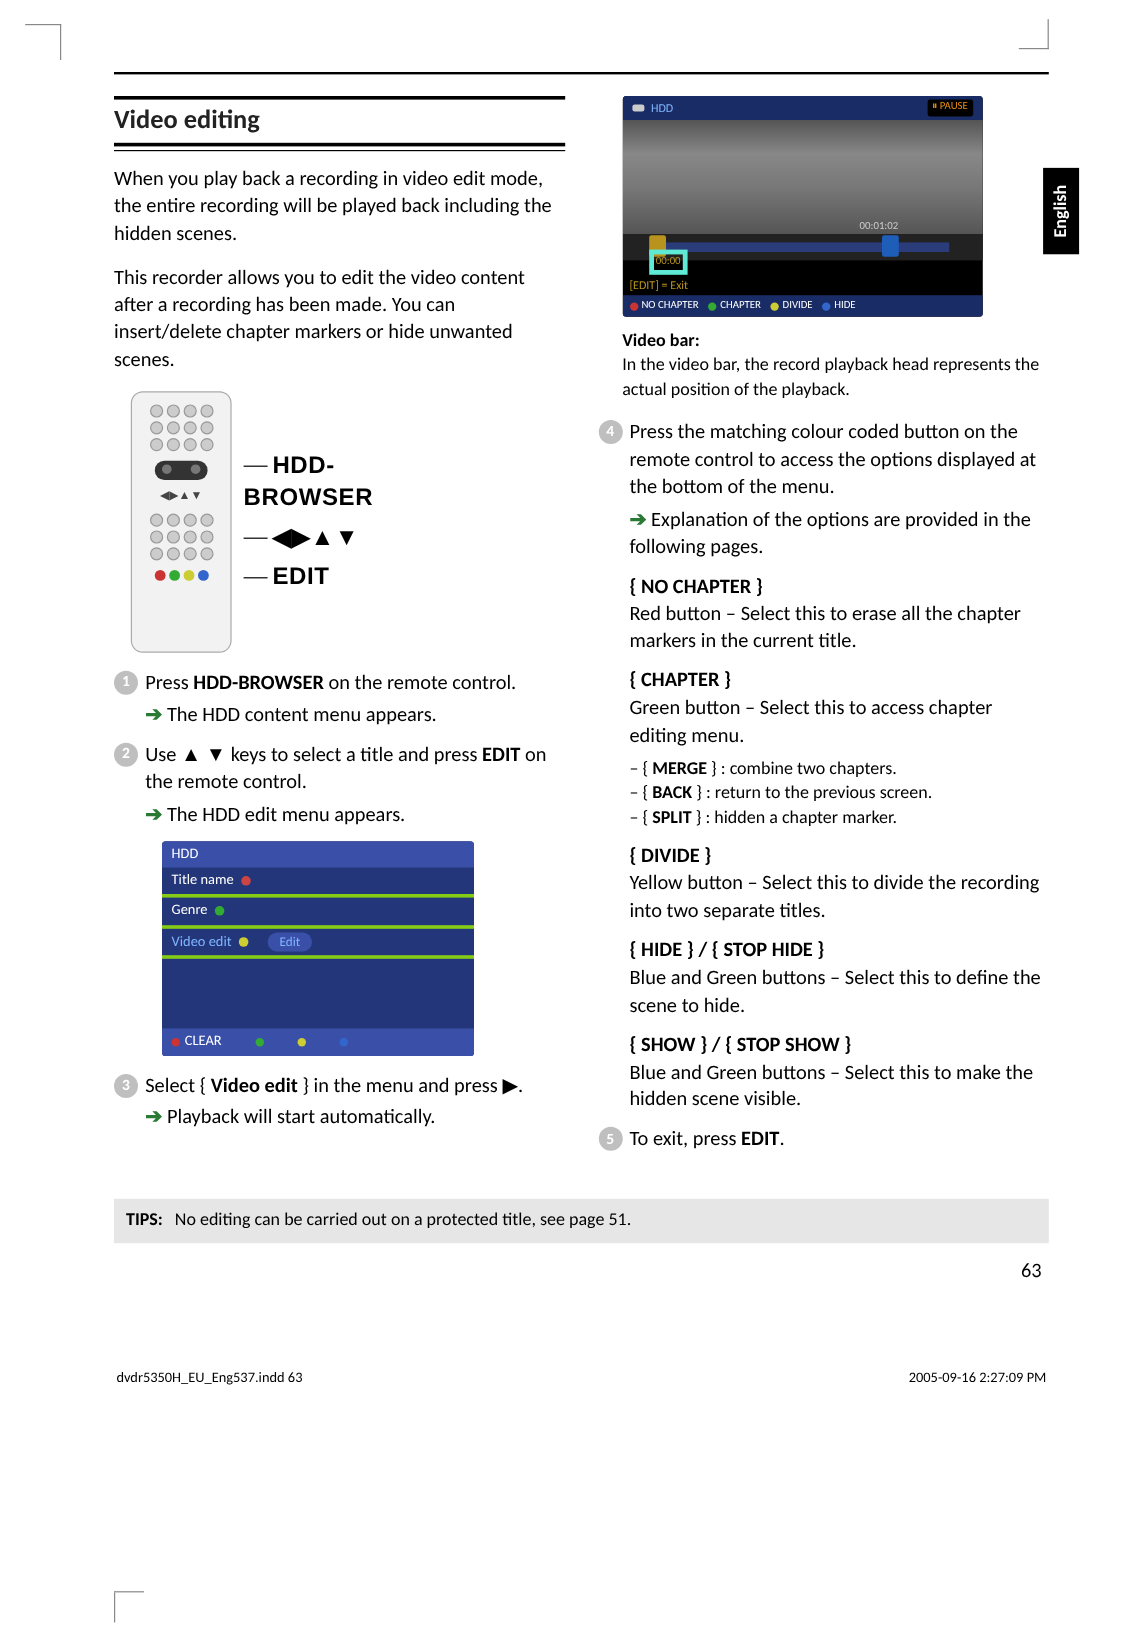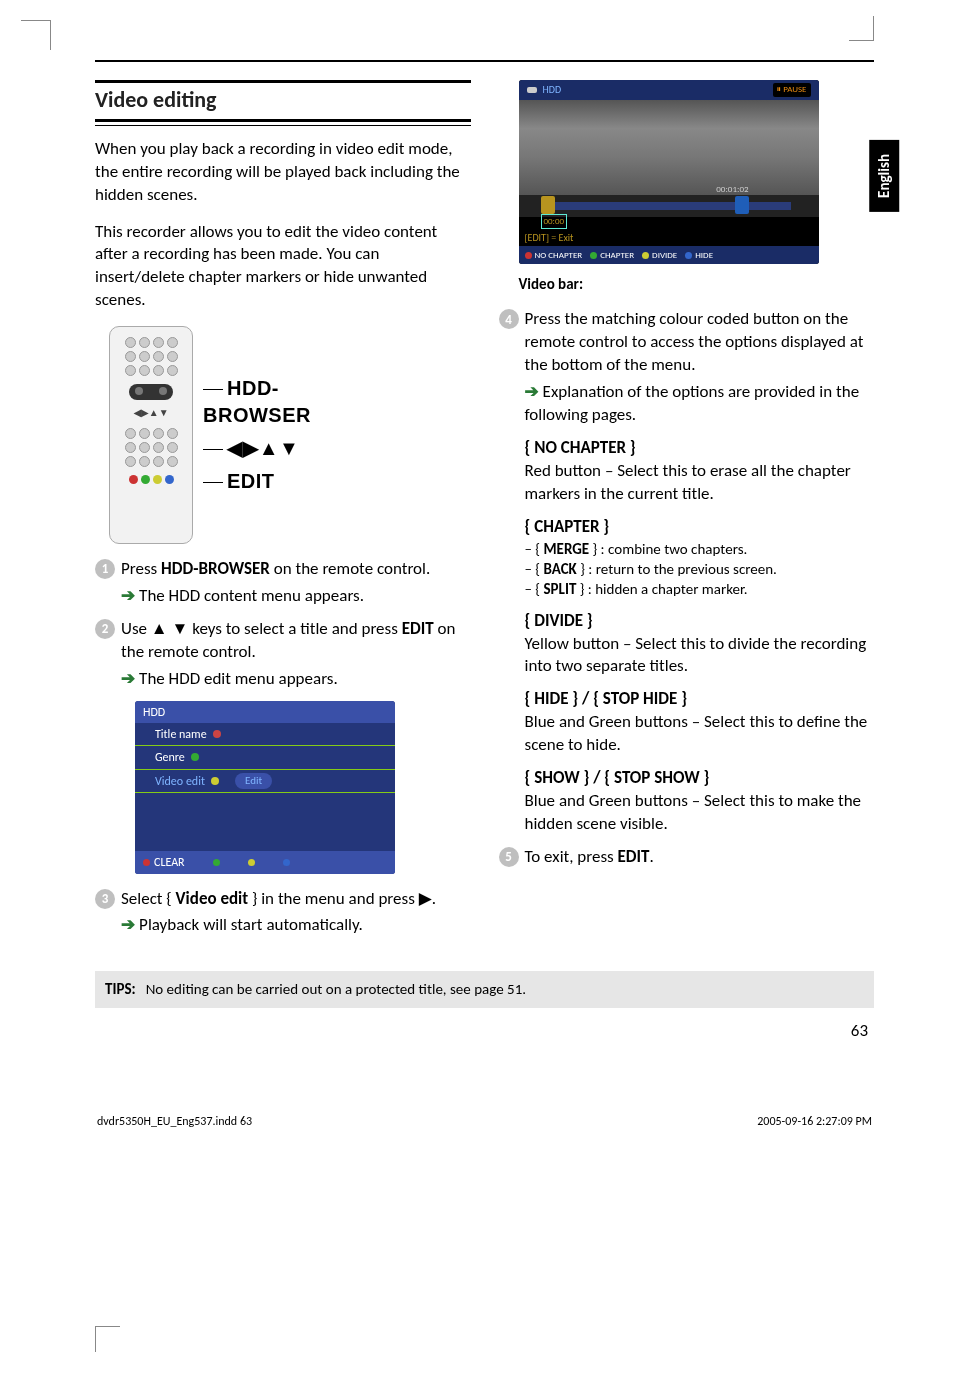--- a/index.html
+++ b/index.html
@@ -85,42 +85,42 @@
   .c-red{background:#c33;} .c-grn{background:#3a3;} .c-yel{background:#cc3;} .c-blu{background:#36c;}
   .remote-labels { margin-left:10px; font-weight:bold; font-family: Arial, sans-serif; font-size:20px; letter-spacing:0.5px;}
   .remote-labels div { margin: 6px 0;}
   .remote-line { height:1px; width:20px; background:#000; display:inline-block; vertical-align:middle; margin-right:4px;}
   .menu-screenshot {
     width: 260px; margin: 10px 0 14px 40px;
     background:#24367a; border-radius:3px; overflow:hidden;
     font-size:12px; color:#fff;
   }
   .menu-top { background:#3a50a8; padding:3px 8px; border-top-left-radius:3px; border-top-right-radius:3px;}
-  .menu-row { display:flex; align-items:center; border-bottom:1px solid #84cc16; padding:3px 20px;}
+  .menu-row { display:flex; align-items:center; border-bottom:3px solid #84cc16; padding:3px 8px;}
   .menu-row.sel { color:#7fb4ff;}
   .menu-dot-r{width:8px;height:8px;border-radius:50%;background:#c44;margin-left:6px;}
   .menu-dot-g{width:8px;height:8px;border-radius:50%;background:#3a3;margin-left:6px;}
   .menu-dot-y{width:8px;height:8px;border-radius:50%;background:#cc3;margin-left:6px;}
   .menu-btn { margin-left:16px; background:#3a50a8; border-radius:9px; padding:1px 10px; font-size:11px;}
   .menu-spacer{height:58px;}
   .menu-bottom { background:#3a50a8; display:flex; gap:28px; padding:3px 8px; align-items:center;}
   .mb-item{display:flex;align-items:center;gap:4px;}
   .sdot{width:7px;height:7px;border-radius:50%;}
   .video-screenshot {
     width: 300px; margin: 0 0 10px 20px;
     background:#000; border-radius:3px; overflow:hidden; position:relative;
     font-size:10px; color:#fff;
   }
   .vs-top { display:flex; justify-content:space-between; background:#1a2c66; padding:3px 8px;}
   .vs-mid { height:95px; background:linear-gradient(180deg,#555,#888 30%,#777 60%,#555);}
   .vs-timeline { position:relative; height:22px; background:#222; display:flex; align-items:center;}
   .vs-bar{height:8px;background:#2a3c7a;flex:1;margin:0 28px;position:relative;}
   .vs-handle-l{position:absolute;left:22px;top:1px;width:14px;height:18px;background:#b8941f;border-radius:2px;}
   .vs-handle-r{position:absolute;right:70px;top:1px;width:14px;height:18px;background:#1f5eb8;border-radius:2px;}
-  .vs-time-l{position:absolute;left:22px;bottom:-12px;font-size:9px;color:#b8941f;border:1px solid #5eead4;padding:0 2px;}
+  .vs-time-l{position:absolute;left:22px;bottom:-12px;font-size:9px;color:#b8941f;border:4px solid #5eead4;padding:0 2px;}
   .vs-time-r{position:absolute;right:70px;top:-12px;font-size:9px;color:#ccc;}
   .vs-exit{padding:2px 6px;color:#b8941f;font-size:10px;margin-top:12px;}
   .vs-bottom{display:flex;gap:8px;background:#1a2c66;padding:3px 6px;align-items:center;}
   .vs-item{display:flex;align-items:center;gap:3px;font-size:9px;}
   .side-tab {
     position:absolute; right:55px; top:140px;
     background:#000; color:#fff; font-weight:bold;
     writing-mode: vertical-rl; transform: rotate(180deg);
     padding:14px 5px; font-size:15px; border-radius:0;
   }
@@ -296,33 +296,35 @@
             </div>
           <div class="vs-item">
               <span class="sdot c-blu"></span>
               <span>HIDE</span>
             </div>
         </div>
       </div>
 
       <div style="margin-left:20px;font-size:15px;margin-bottom:14px;">
         <div><b>Video bar:</b></div>
+        <div>In the video bar, the record playback head represents the actual position of the playback.</div>
       </div>
 
       <div class="step">
         <span class="step-num">4</span>
         <div class="step-body">Press the matching colour coded button on the remote control to access the options displayed at the bottom of the menu.</div>
       </div>
       <div class="arrow-line"><span class="arrow-sym">➔</span><span> Explanation of the options are provided in the following pages.</span></div>
 
       <div style="padding-left:26px;">
         <div class="opt-head"><b>{ NO CHAPTER }</b></div>
         <div class="opt-body">Red button – Select this to erase all the chapter markers in the current title.</div>
 
         <div class="opt-head"><b>{ CHAPTER }</b></div>
+        <div class="opt-body">Green button – Select this to access chapter editing menu.</div>
         <div class="sub-option"><span>– { </span><span class="b">MERGE</span><span> } : combine two chapters.</span></div>
         <div class="sub-option"><span>– { </span><span class="b">BACK</span><span> } : return to the previous screen.</span></div>
         <div class="sub-option"><span>– { </span><span class="b">SPLIT</span><span> } : hidden a chapter marker.</span></div>
 
         <div class="opt-head"><b>{ DIVIDE }</b></div>
         <div class="opt-body">Yellow button – Select this to divide the recording into two separate titles.</div>
 
         <div class="opt-head"><b>{ HIDE } / { STOP HIDE }</b></div>
         <div class="opt-body">Blue and Green buttons – Select this to define the scene to hide.</div>
 

